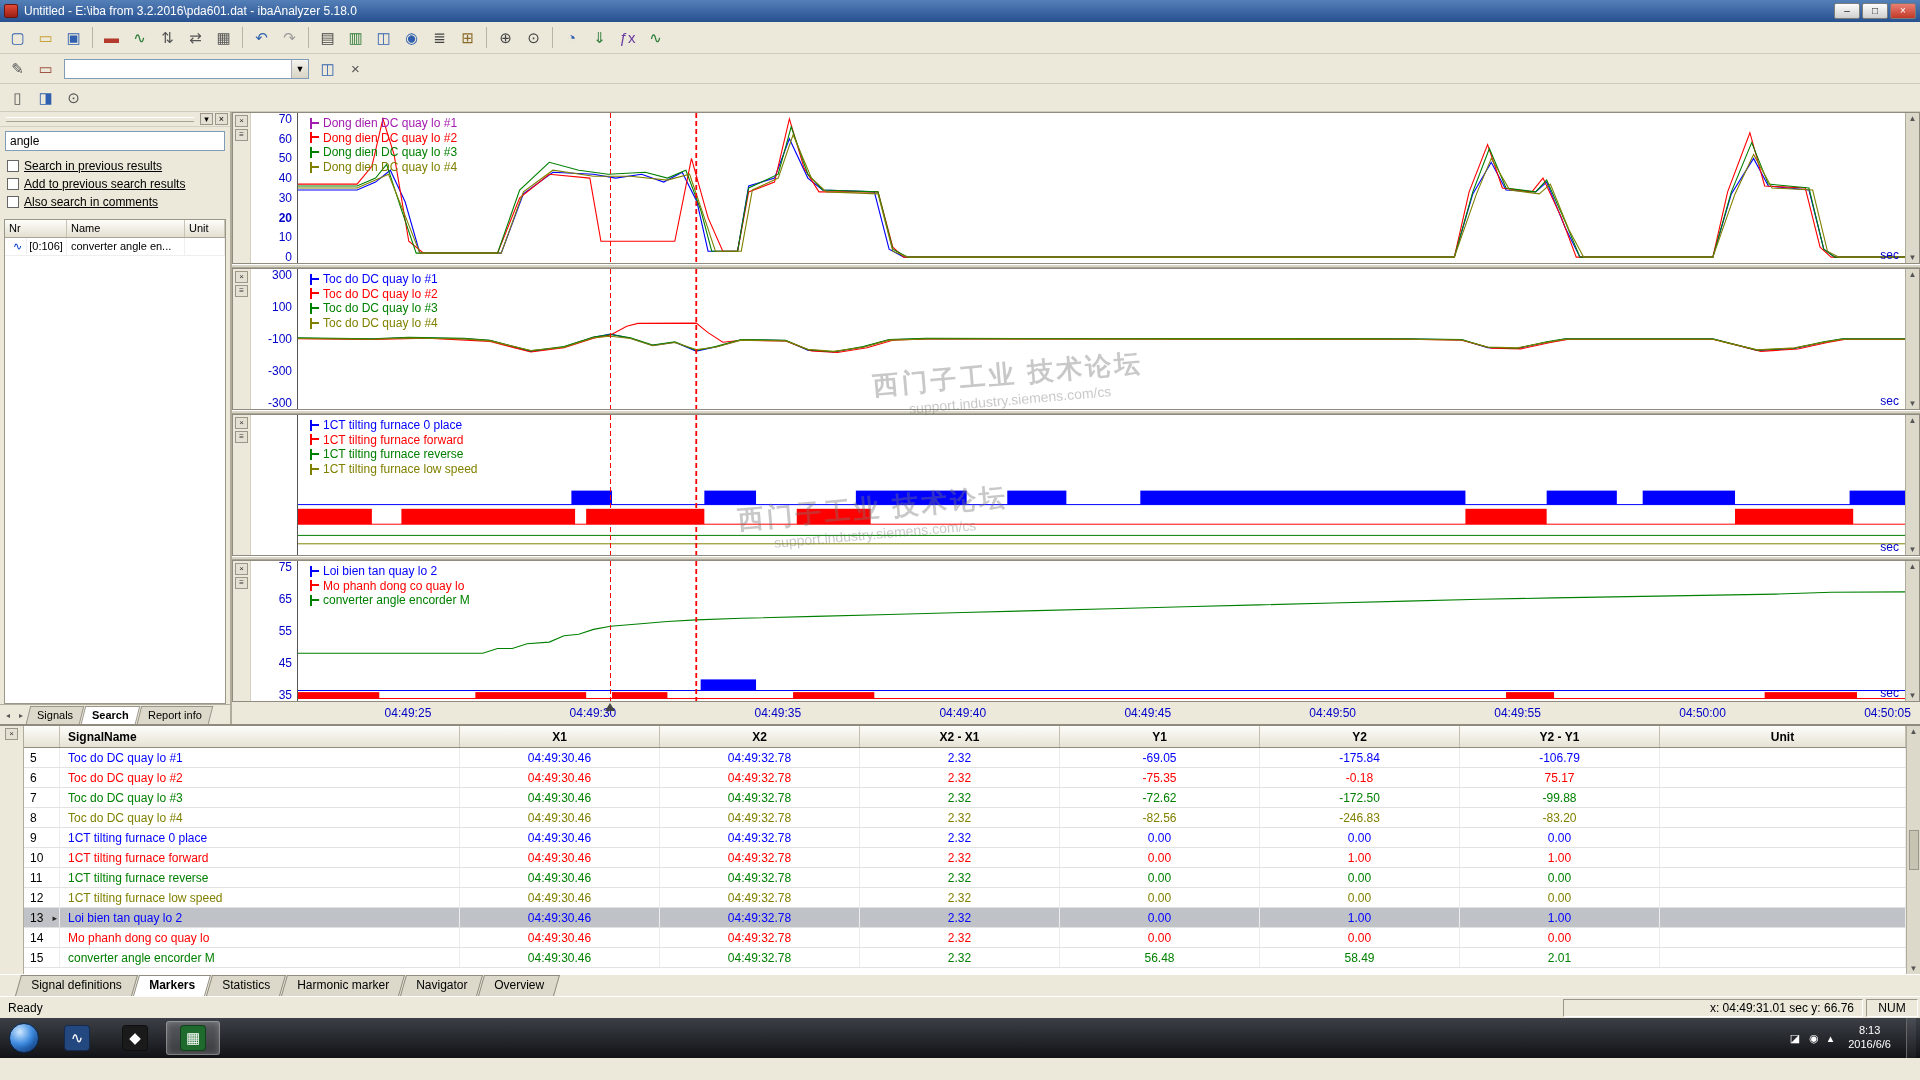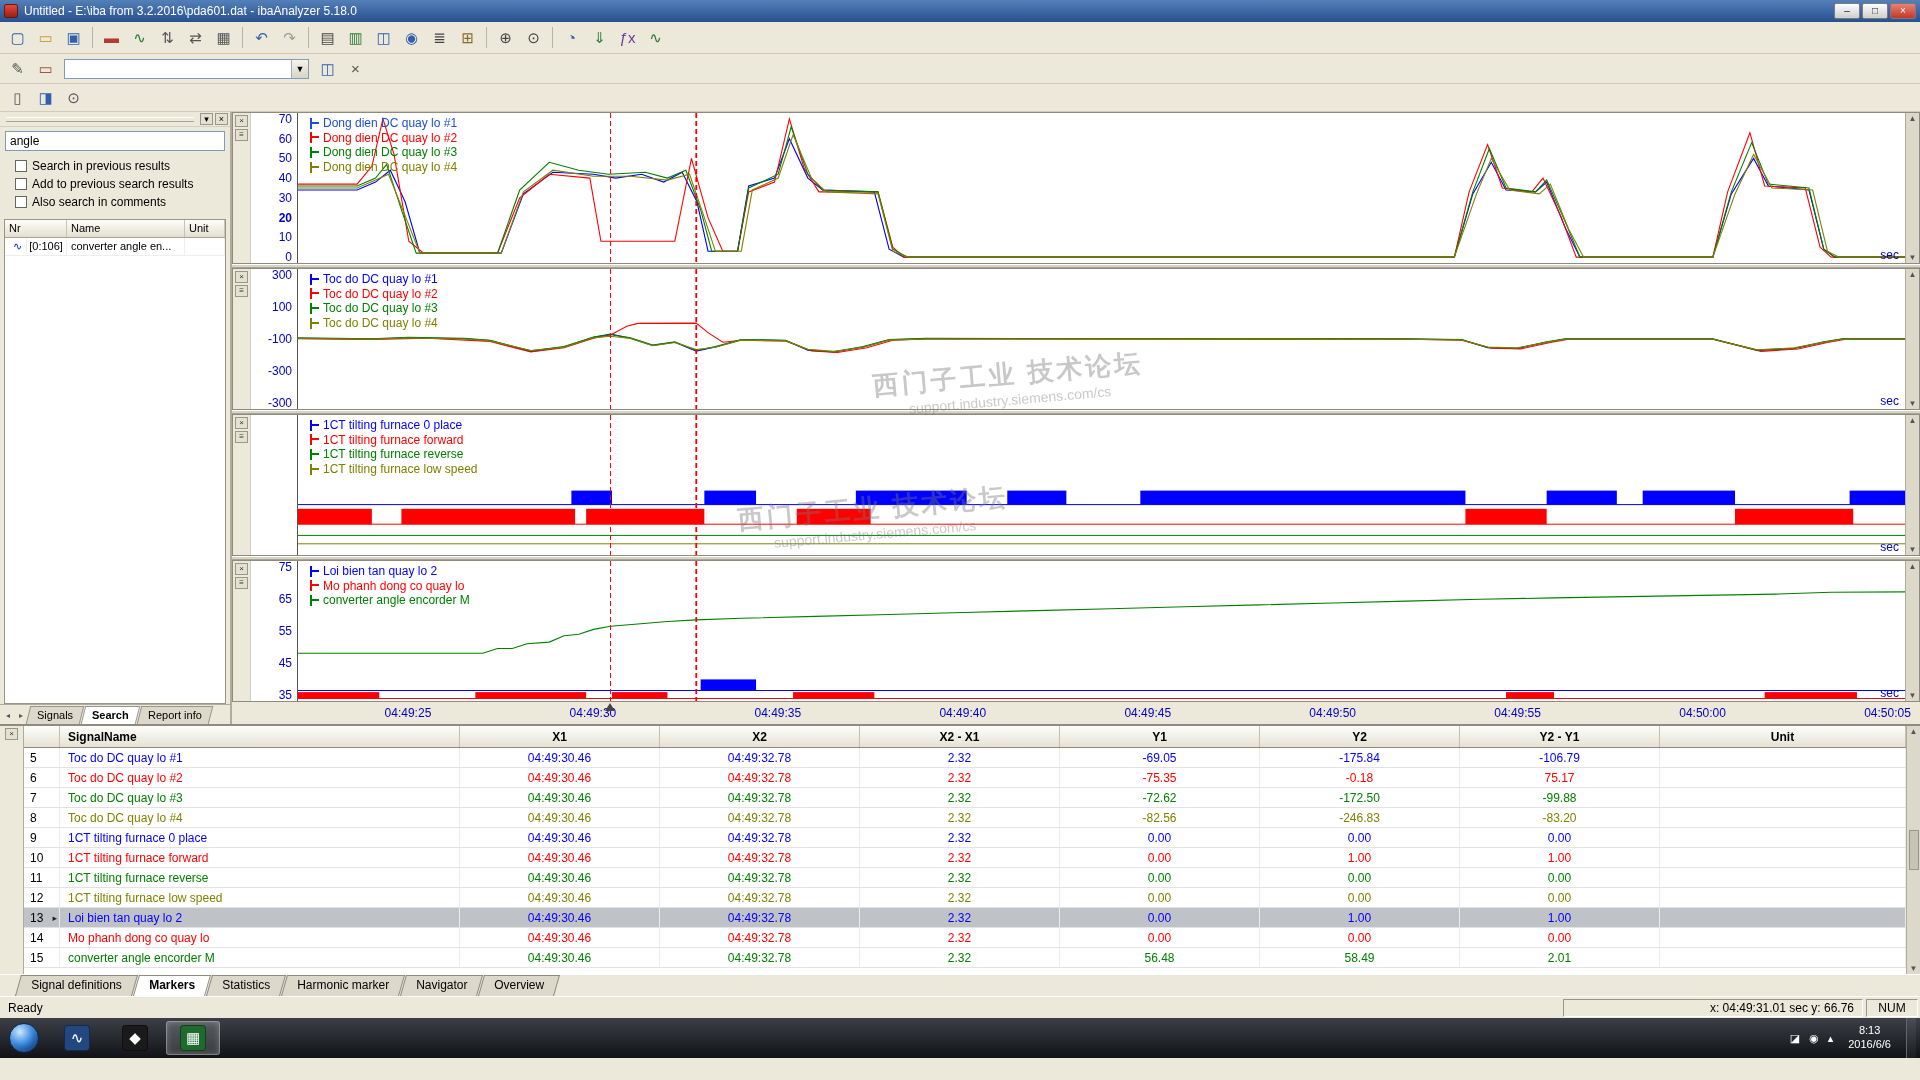--- a/index.html
+++ b/index.html
@@ -27,21 +27,21 @@
   .combo-arrow { width:17px; height:18px; background:linear-gradient(#f4f3ee,#d8d4c4); border-left:1px solid #aab; text-align:center; font-size:9px; line-height:18px; }
 
   
   .main { height:612px; display:flex; }
   .sidebar { width:232px; background:#ece9da; border-right:2px solid #b0ac9c; display:flex; flex-direction:column; }
   .dockhead { height:15px; display:flex; align-items:center; justify-content:flex-end; gap:2px; padding:0 2px; border-bottom:1px solid #d4d0c0; }
   .dock-grip { flex:1; height:5px; margin:0 4px; border-top:1px solid #fff; border-bottom:1px solid #a8a496; }
   .dock-btn { width:13px; height:12px; font-size:9px; line-height:11px; text-align:center; border:1px solid #9a968a; background:#e4e0d2; }
   .searchwrap { padding:4px 5px 2px 5px; }
   .search-input { width:100%; height:20px; border:1px solid #7f9db9; background:#fff; font-family:inherit; font-size:12px; padding:0 4px; }
-  .checks { padding:2px 5px 6px 15px; }
+  .checks { padding:2px 5px 6px 7px;text-decoration:underline; }
   .chk-row { display:flex; align-items:center; gap:5px; margin:4px 0; }
   .chk-box { width:12px; height:12px; border:1px solid #666; background:#fff; flex:none; }
   .res-grid { flex:1; margin:0 4px; background:#fff; border:1px solid #9a968a; display:flex; flex-direction:column; overflow:hidden; }
   .res-head { display:flex; height:18px; background:linear-gradient(#fdfdfa,#e3dfd0); border-bottom:1px solid #a8a496; font-size:11px; }
   .res-head span { padding:2px 4px; border-right:1px solid #c8c4b4; }
   .res-row { display:flex; height:18px; border-bottom:1px solid #eee; font-size:11px; }
   .res-row span { padding:2px 4px; border-right:1px solid #f0f0f0; white-space:nowrap; overflow:hidden; }
   .rc-nr { width:62px; } .rc-name { width:118px; } .rc-unit { flex:1; }
   .sig-glyph { color:#0033cc; margin-right:2px; }
   .side-tabs { height:20px; display:flex; align-items:flex-end; gap:1px; padding:0 2px; border-top:1px solid #b0ac9c; }
@@ -296,21 +296,21 @@
           <div class="plot">
             <svg viewBox="0 0 1610 150" preserveAspectRatio="none">
               <polyline points="0.0,77.0 59.2,77.0 77.7,69.1 92.5,57.2 107.3,88.8 122.1,140.1 203.6,140.1 225.8,80.9 255.4,59.2 296.1,61.2 318.3,65.1 344.2,61.2 366.4,69.1 384.9,59.2 399.7,88.8 410.8,138.2 440.4,138.2 451.5,73.0 477.4,65.1 492.3,25.7 510.8,65.1 525.6,77.0 577.4,78.9 592.2,136.2 607.0,144.1 1158.5,144.1 1177.0,80.9 1195.5,49.3 1210.3,77.0 1239.9,78.9 1251.0,69.1 1269.5,114.5 1284.3,144.1 1417.5,144.1 1436.0,80.9 1458.3,45.4 1473.1,73.0 1513.8,77.0 1528.6,136.2 1539.7,144.1 1610.0,144.1" fill="none" stroke="#0000ff" stroke-width="1.1" vector-effect="non-scaling-stroke"></polyline>
               <polyline points="0.0,71.1 59.2,71.1 74.0,53.3 85.1,5.9 96.2,41.4 111.0,128.3 125.8,140.1 199.9,140.1 222.1,84.9 251.7,61.2 292.4,65.1 303.5,128.3 377.5,128.3 394.2,45.4 410.8,104.6 425.6,138.2 440.4,138.2 451.5,78.9 477.4,69.1 492.3,5.9 507.1,55.3 521.9,78.9 581.1,78.9 595.9,134.2 607.0,144.1 1158.5,144.1 1173.3,78.9 1191.8,31.6 1206.6,75.0 1236.2,78.9 1247.3,65.1 1265.8,104.6 1280.6,144.1 1417.5,144.1 1432.3,78.9 1454.6,19.7 1469.4,73.0 1510.1,75.0 1524.9,134.2 1536.0,144.1 1610.0,144.1" fill="none" stroke="#ff0000" stroke-width="1.1" vector-effect="non-scaling-stroke"></polyline>
               <polyline points="0.0,73.0 59.2,73.0 77.7,65.1 88.8,51.3 103.6,96.7 118.4,140.1 199.9,140.1 222.1,77.0 251.7,49.3 281.3,57.2 310.9,61.2 347.9,59.2 370.1,65.1 388.6,57.2 403.4,96.7 414.5,138.2 440.4,138.2 451.5,75.0 481.1,61.2 494.1,13.8 510.8,61.2 525.6,77.0 581.1,78.9 595.9,136.2 610.7,144.1 1158.5,144.1 1177.0,78.9 1193.6,35.5 1210.3,75.0 1239.9,78.9 1251.0,67.1 1269.5,108.6 1284.3,144.1 1417.5,144.1 1436.0,78.9 1456.4,29.6 1473.1,71.1 1513.8,75.0 1528.6,136.2 1539.7,144.1 1610.0,144.1" fill="none" stroke="#008000" stroke-width="1.1" vector-effect="non-scaling-stroke"></polyline>
               <polyline points="0.0,75.0 59.2,75.0 77.7,67.1 90.7,61.2 107.3,102.6 122.1,140.1 203.6,140.1 225.8,78.9 255.4,57.2 296.1,63.2 333.1,63.2 370.1,67.1 392.3,61.2 407.1,104.6 418.2,138.2 444.1,138.2 455.2,77.0 481.1,65.1 496.0,21.7 514.5,65.1 529.3,78.9 581.1,80.9 595.9,138.2 610.7,144.1 1158.5,144.1 1180.7,80.9 1195.5,45.4 1214.0,77.0 1243.6,80.9 1254.7,71.1 1273.2,116.4 1288.0,144.1 1417.5,144.1 1439.7,80.9 1458.3,41.4 1476.8,75.0 1517.5,77.0 1532.3,138.2 1543.4,144.1 1610.0,144.1" fill="none" stroke="#808000" stroke-width="1.1" vector-effect="non-scaling-stroke"></polyline>
               <line x1="313.1" x2="313.1" y1="0" y2="150" stroke="#ff0000" stroke-width="1" stroke-dasharray="5 3"></line>
               <line x1="399.0" x2="399.0" y1="0" y2="150" stroke="#ff0000" stroke-width="1.8" stroke-dasharray="5 3"></line>
             </svg>
             <div class="legend">
-              <div class="lg" style="color: #1d4ed8;">
+              <div class="lg" style="color: #a21caf;">
                 <span class="lg-sym"></span>
                 <span>Dong dien DC quay lo #1</span>
               </div>
               <div class="lg" style="color: rgb(255, 0, 0);">
                 <span class="lg-sym"></span>
                 <span>Dong dien DC quay lo #2</span>
               </div>
               <div class="lg" style="color: rgb(0, 128, 0);">
                 <span class="lg-sym"></span>
                 <span>Dong dien DC quay lo #3</span>

